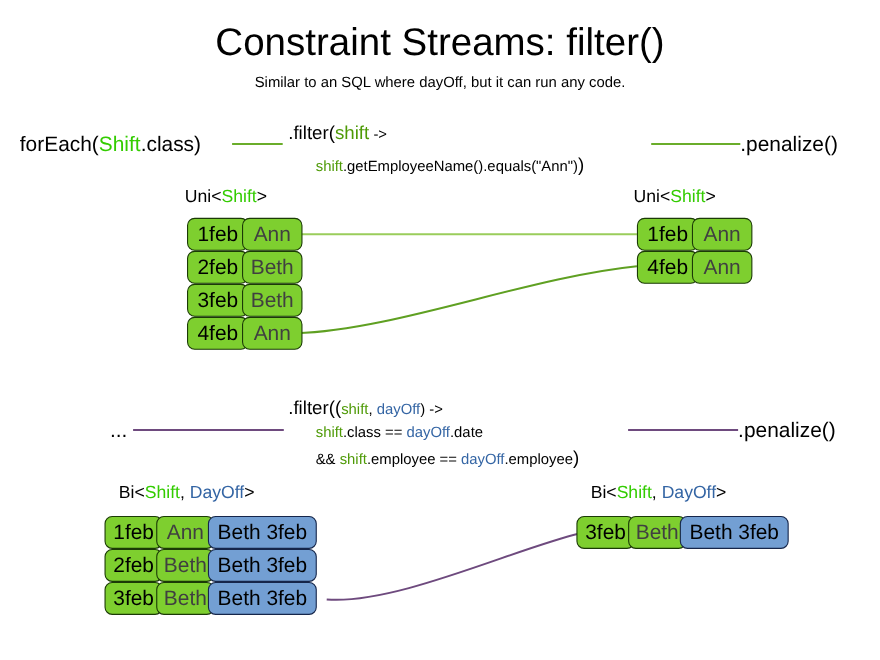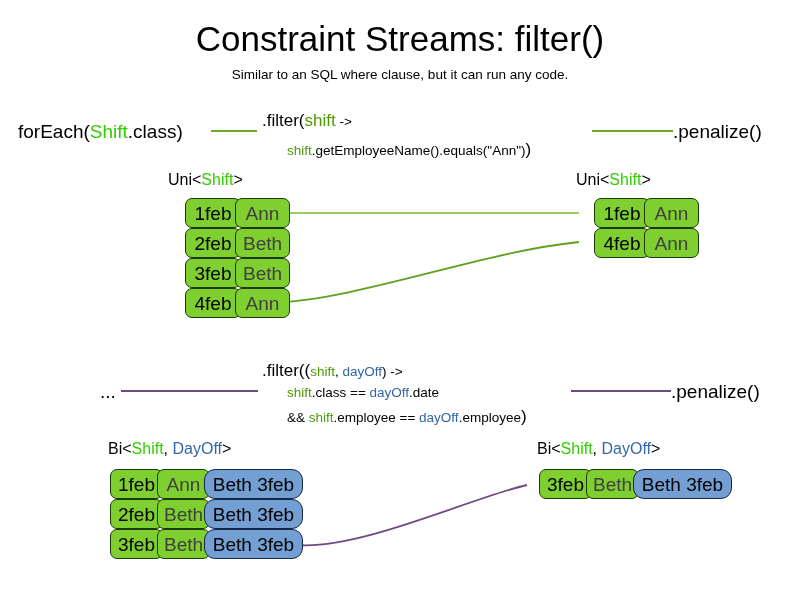--- a/index.html
+++ b/index.html
@@ -94,41 +94,39 @@
     font-size: 19px;
     line-height: 19px;
     border: 1.6px solid;
     border-radius: 7px;
     white-space: nowrap;
     padding: 0 3px;
   }
   .cell.green {
     background: #7ECF2F;
     border-color: #1B3A06;
-    margin-left: 15px;
   }
   .cell.blue {
     background: #739FD3;
     border-color: #16264A;
-    border-radius: 11px;
   }
   .cell.date  { color: #000000; }
   .cell.name  { color: #404040; }
   .cell.dayoff{ color: #000000; }
 
   
   .tuple .cell + .cell { margin-left: -6px; }
 </style>
 </head>
 <body>
 
 <div id="slide">
 
   <div class="title">Constraint Streams: filter()</div>
-  <div class="subtitle">Similar to an SQL where clause, but it can run any code.</div>
+  <div class="subtitle">Similar to an SQL where dayOff, but it can run any code.</div>
 
   <svg class="conn" viewBox="0 0 800 600" preserveAspectRatio="none">
 
     <line x1="211" y1="131" x2="257" y2="131" stroke="#6AAD2A" stroke-width="1.8"></line>
 
     <line x1="592" y1="131" x2="673" y2="131" stroke="#6AAD2A" stroke-width="1.8"></line>
 
     <line x1="269" y1="213" x2="579" y2="213" stroke="#9ACD5B" stroke-width="1.8"></line>
 
     <path d="M 269,303 C 360,300 480,252 579,242" fill="none" stroke="#5FA022" stroke-width="1.8"></path>

